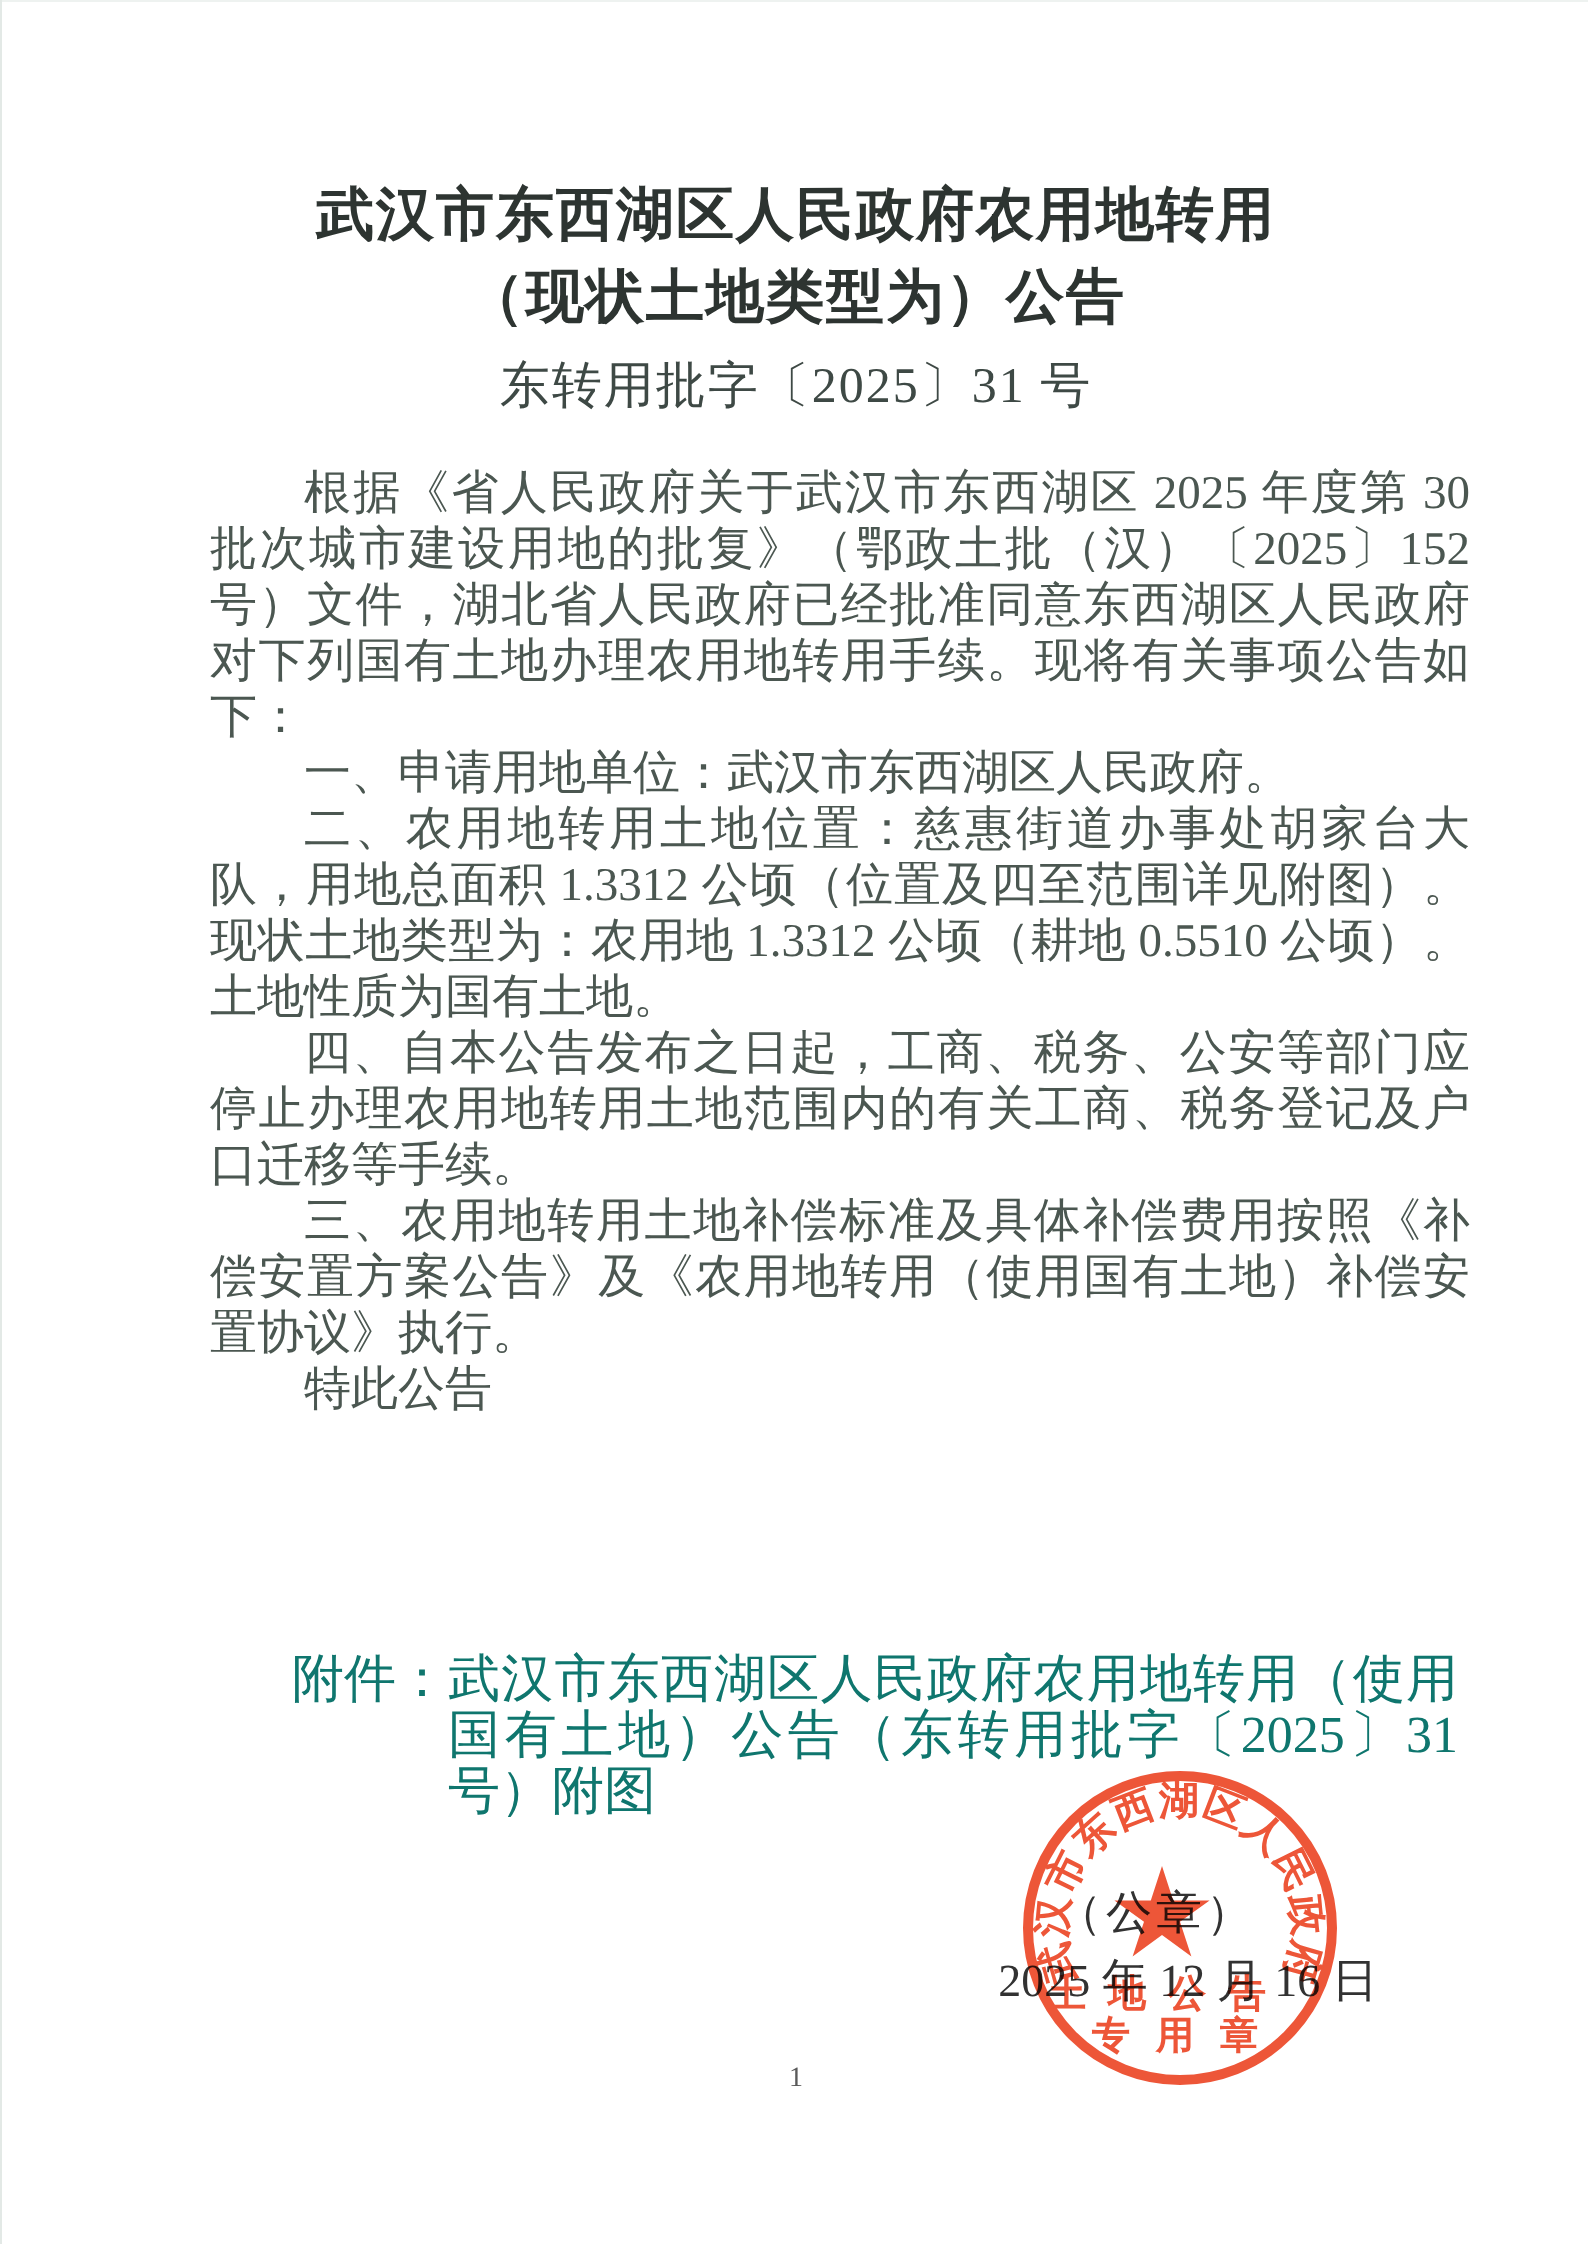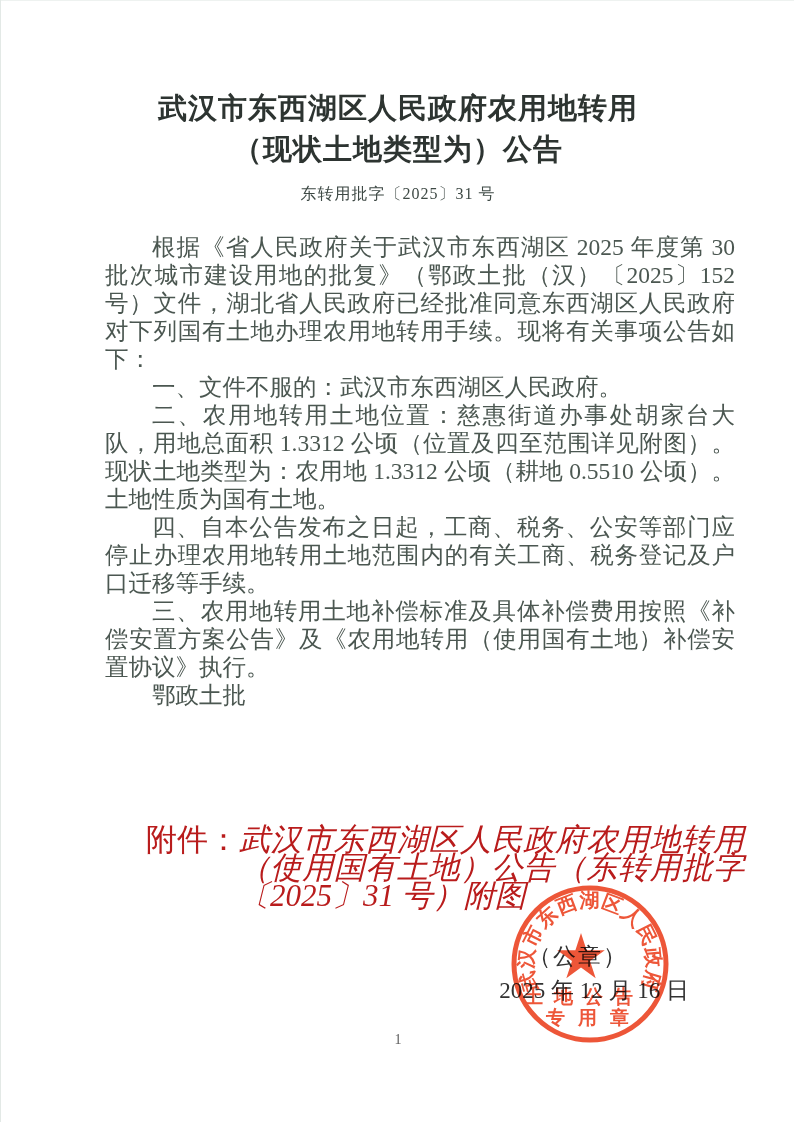--- a/index.html
+++ b/index.html
@@ -18,39 +18,39 @@
     text-align:center;
     font-family:Liberation Sans, sans-serif;
     font-weight:bold;
     font-size:29px; line-height:41px;
     color:#2d3431;
     letter-spacing:1px;
   }
   .doc-number {
     position:absolute; top:181px; left:0; right:0;
     text-align:center;
-    font-size:16px; line-height:26px;
+    font-size:25px; line-height:26px;
     color:#3e4945;
     letter-spacing:1px;
   }
   .body-text {
     position:absolute; top:233px; left:104px; width:630px;
     font-size:23.5px; line-height:28px;
     text-align:justify;
     color:#4b5751;
   }
   .body-text p { margin:0; text-indent:2em; }
   .attachment {
     position:absolute; top:826px; left:145px;
     display:flex;
-    font-size:31px; line-height:28px;
-    color:#b91c1c;
+    font-size:26px; line-height:28px;
+    color:#0f766e;
   }
   .attachment .label { flex:none; }
-  .attachment .text  { width:505px; text-align:justify;font-style:italic; }
+  .attachment .text  { width:505px; text-align:justify; }
   .seal-placeholder {
     position:absolute; top:944px; left:577px;
     transform:translateX(-50%);
     font-size:23px; line-height:26px;
     letter-spacing:2px;
     color:#323232;
     white-space:nowrap;
   }
   .issue-date {
     position:absolute; top:978px; left:593px;
@@ -77,25 +77,25 @@
 
   <div class="title">
     <div>武汉市东西湖区人民政府农用地转用</div>
     <div>（现状土地类型为）公告</div>
   </div>
 
   <div class="doc-number">东转用批字〔2025〕31 号</div>
 
   <div class="body-text">
     <p>根据《省人民政府关于武汉市东西湖区 2025 年度第 30 批次城市建设用地的批复》（鄂政土批（汉）〔2025〕152 号）文件，湖北省人民政府已经批准同意东西湖区人民政府对下列国有土地办理农用地转用手续。现将有关事项公告如下：</p>
-    <p>一、文件不服的：武汉市东西湖区人民政府。</p>
+    <p>一、申请用地单位：武汉市东西湖区人民政府。</p>
     <p>二、农用地转用土地位置：慈惠街道办事处胡家台大队，用地总面积 1.3312 公顷（位置及四至范围详见附图）。现状土地类型为：农用地 1.3312 公顷（耕地 0.5510 公顷）。土地性质为国有土地。</p>
     <p>四、自本公告发布之日起，工商、税务、公安等部门应停止办理农用地转用土地范围内的有关工商、税务登记及户口迁移等手续。</p>
     <p>三、农用地转用土地补偿标准及具体补偿费用按照《补偿安置方案公告》及《农用地转用（使用国有土地）补偿安置协议》执行。</p>
-    <p>鄂政土批</p>
+    <p>特此公告</p>
   </div>
 
   <div class="attachment">
     <span class="label">附件：</span>
     <span class="text">武汉市东西湖区人民政府农用地转用（使用国有土地）公告（东转用批字〔2025〕31 号）附图</span>
   </div>
 
   <div class="seal-placeholder">（公章）</div>
 
   <div class="issue-date">2025 年 12 月 16 日</div>

